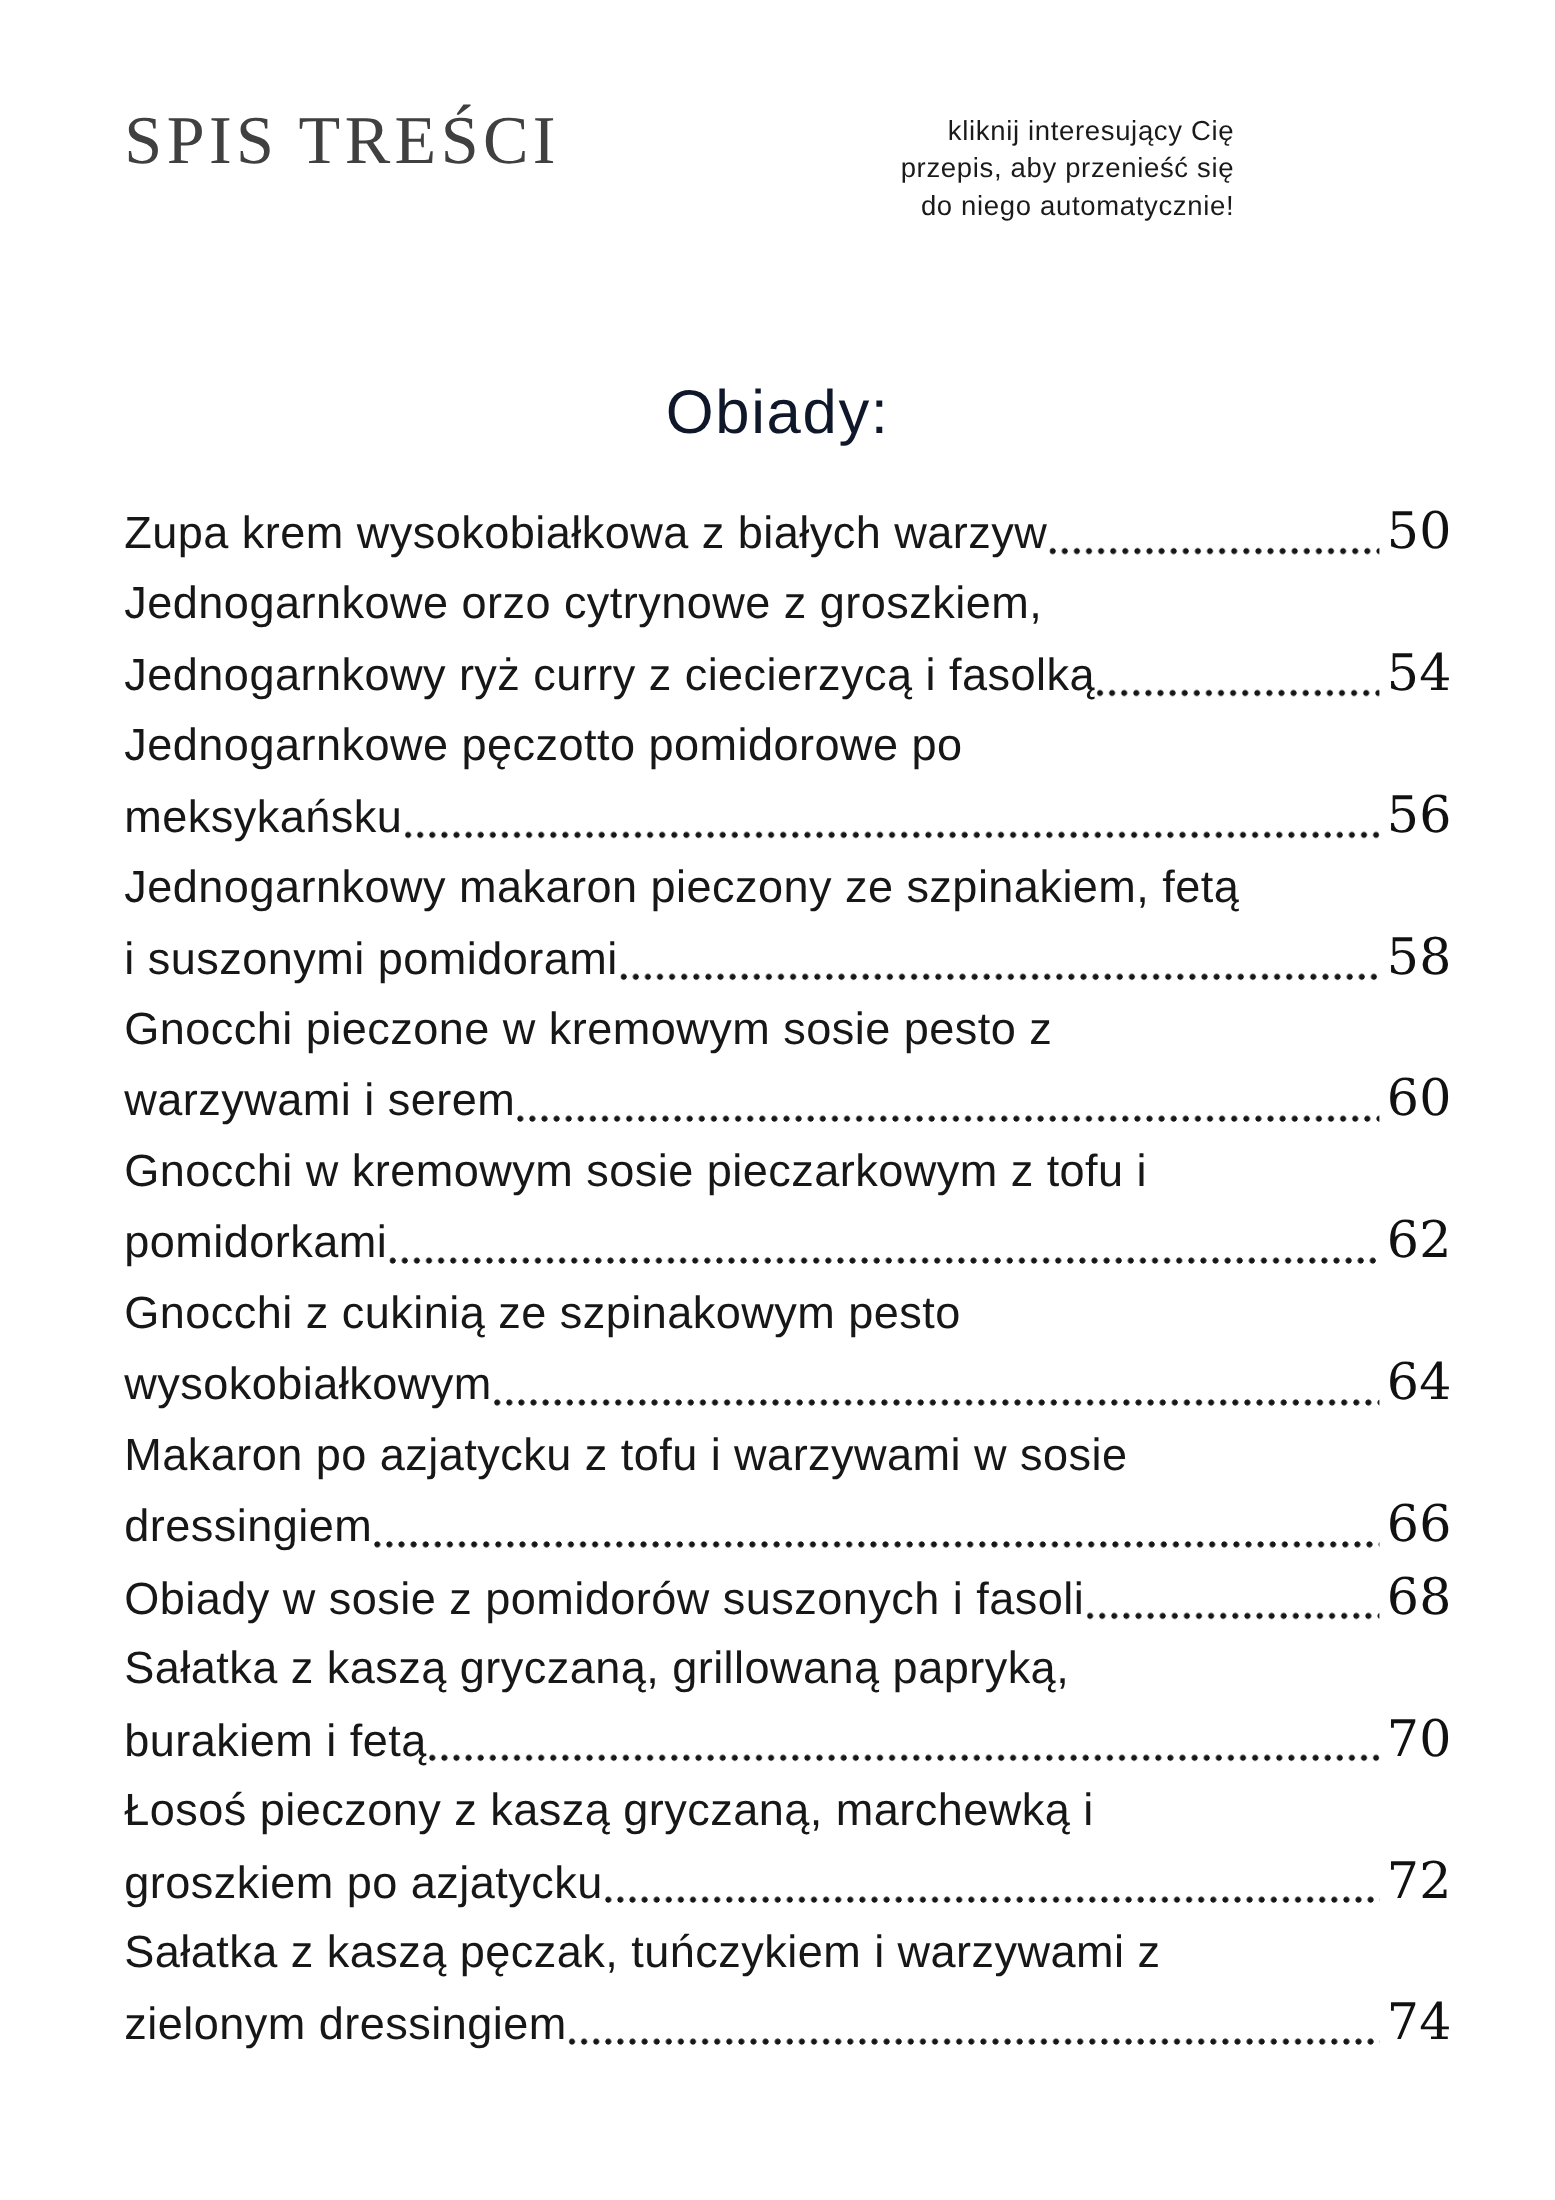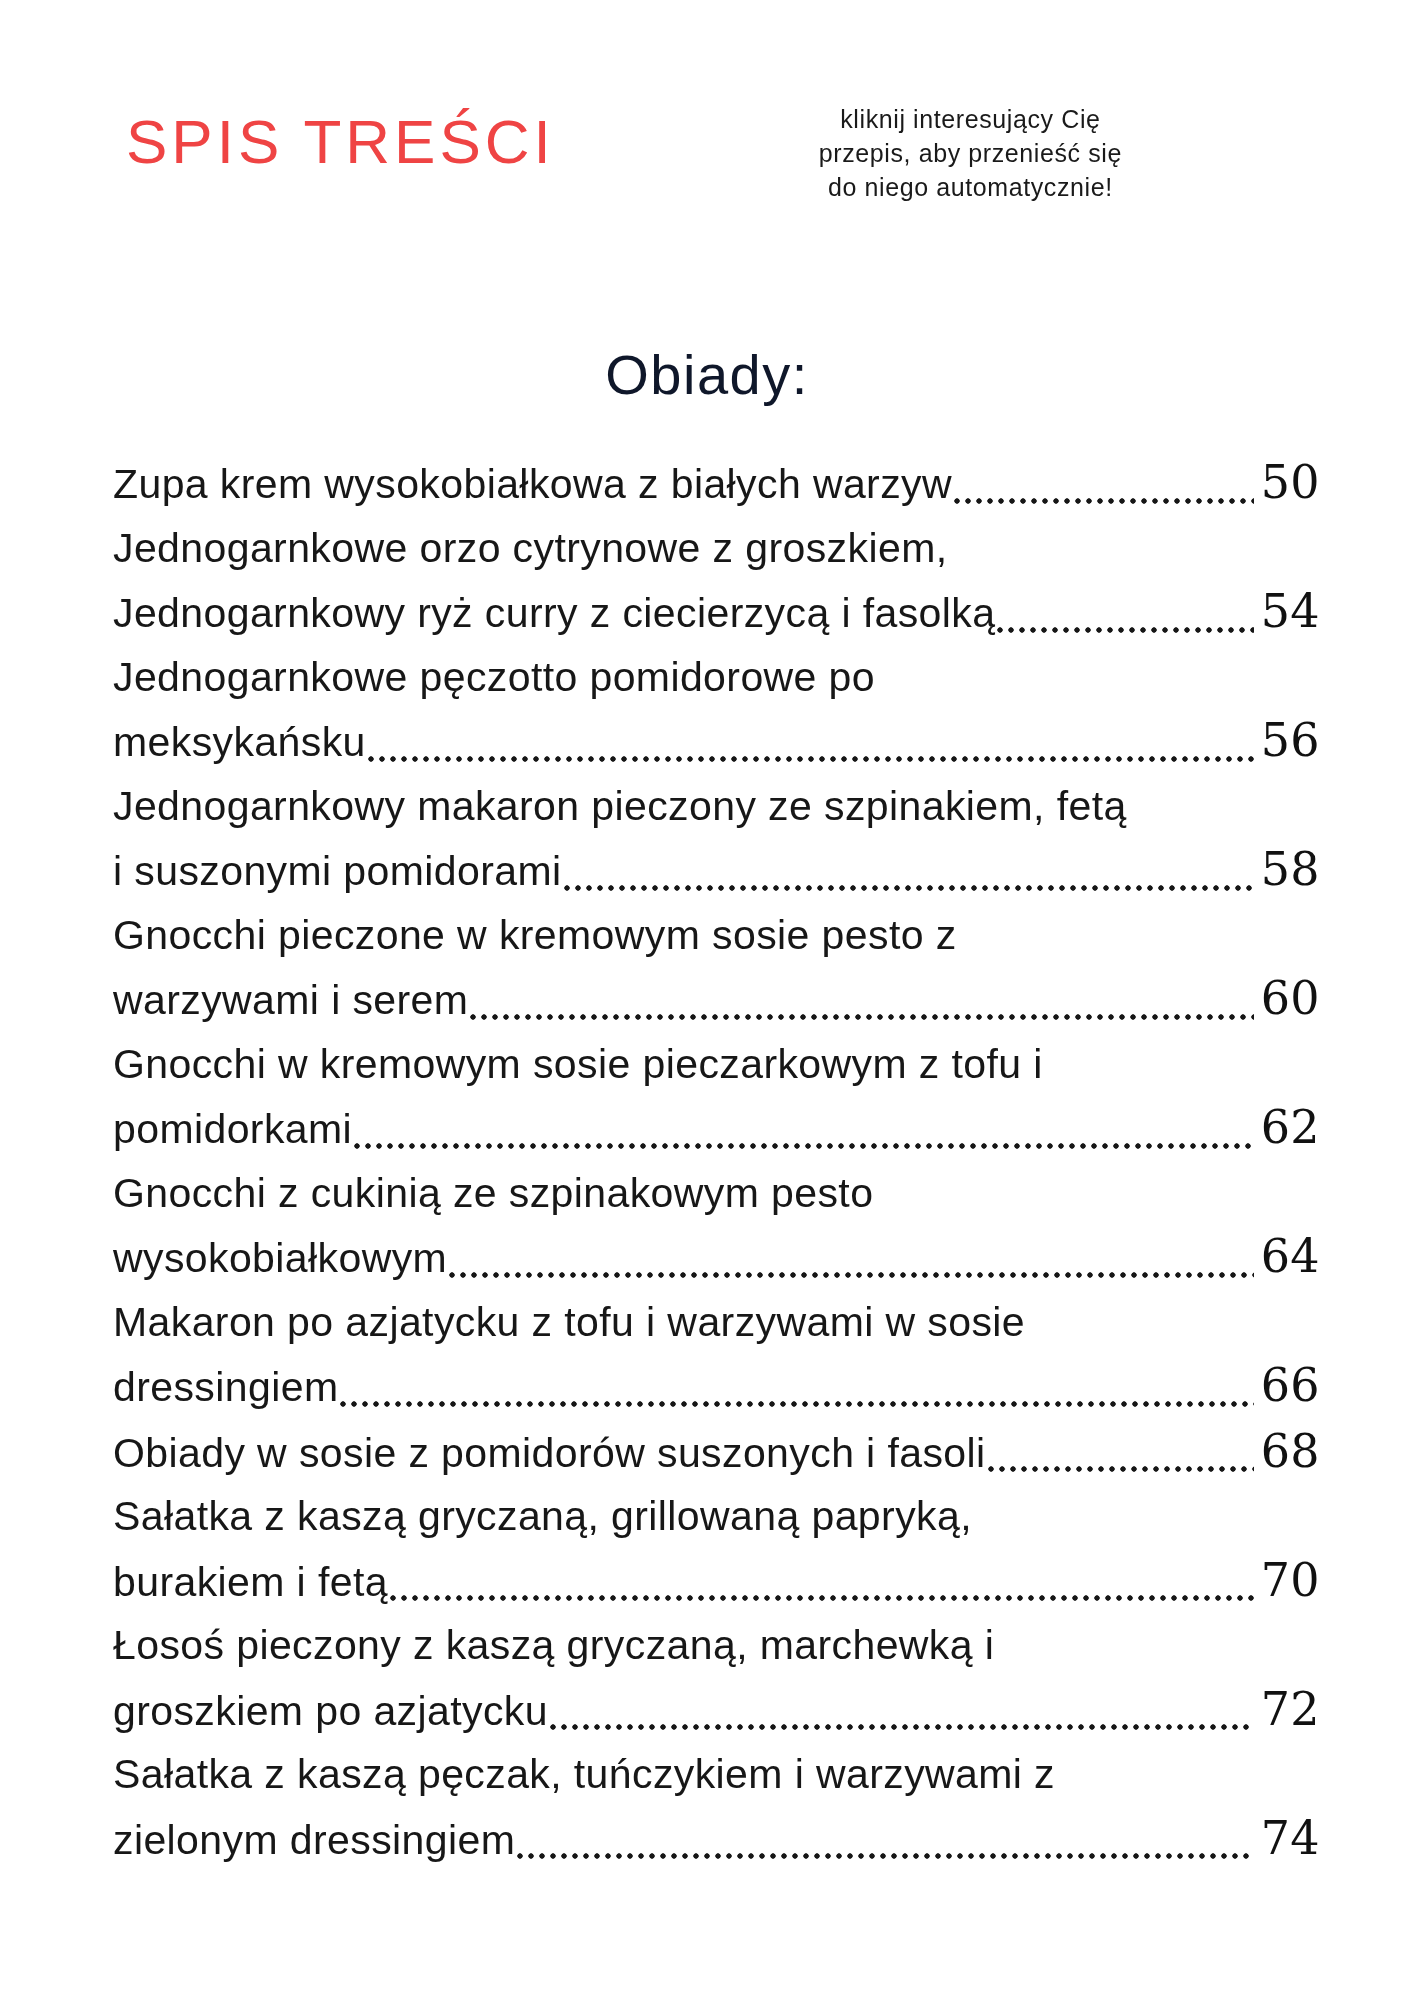--- a/index.html
+++ b/index.html
@@ -17,38 +17,38 @@
   }
 
   
   .header {
     display: flex;
     justify-content: space-between;
     align-items: flex-start;
     padding: 96px 292px 0 113px;
   }
   .page-title {
-    margin: 13px;
-    font-family: Liberation Sans, sans-serif;
+    margin: 0;
+    font-family: Liberation Serif, serif;
     font-weight: 400;
     font-size: 62px;
     line-height: 1.05;
     letter-spacing: 4px;
-    color: #ef4444;
+    color: #404040;
     white-space: nowrap;
   }
   .click-note {
     margin: 6px 0 0 0;
     text-align: center;
     font-size: 25px;
     line-height: 34px;
     letter-spacing: 0.6px;
     color: #1a1a1a;
   }
-  .click-note .note-line { display: block; }
+  .click-note .note-line { display: block; text-align: right; }
 
   
   .section-heading {
     margin: 138px 0 44px 0;
     text-align: center;
     font-weight: 400;
     font-size: 56px;
     letter-spacing: 1.5px;
     color: #0f172a;
   }

